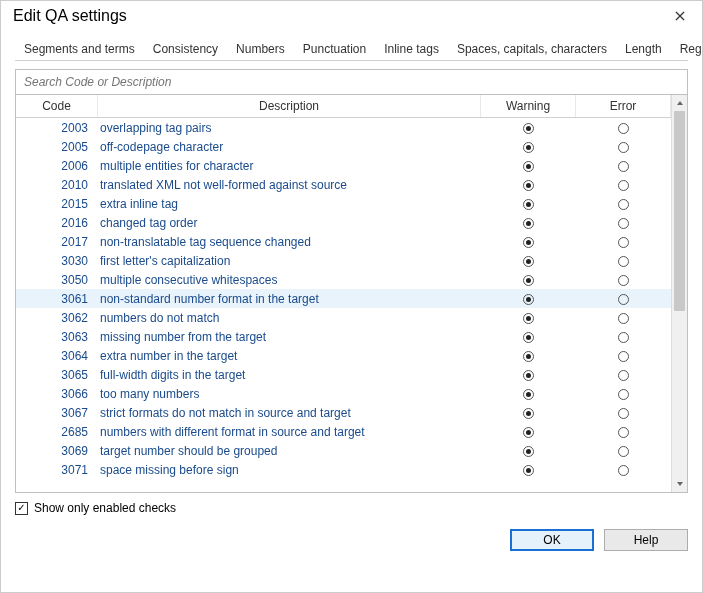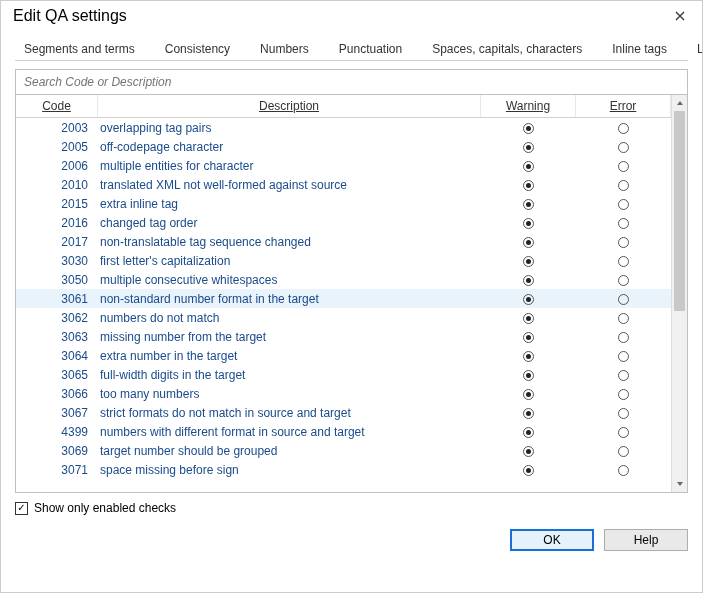--- a/index.html
+++ b/index.html
@@ -28,21 +28,21 @@
     align-items: center;
     justify-content: center;
     font-size: 14px;
     cursor: pointer;
   }
   .content {
     padding: 6px 14px 10px 14px;
   }
   .tabs {
     display: flex;
-    gap: 12px;
+    gap: 0;
     border-bottom: 1px solid #d0d0d0;
   }
   .tab {
     padding: 4px 8px;
     font-size: 12px;
     color: #333;
     cursor: pointer;
     border: 1px solid transparent;
     margin-bottom: -1px;
     white-space: nowrap;
@@ -73,21 +73,20 @@
     display: flex;
     border-bottom: 1px solid #d0d0d0;
     background: #fff;
   }
   .th {
     padding: 4px 6px;
     text-align: center;
     font-size: 12px;
     border-right: 1px solid #e8e8e8;
     color: #333;
-    text-decoration: underline;
   }
   .col-code { width: 82px; text-align: center; }
   .col-desc { flex: 1; text-align: center; }
   .col-warn { width: 95px; }
   .col-err  { width: 95px; }
   .tbody {
     overflow: hidden;
   }
   .row {
     display: flex;
@@ -213,22 +212,22 @@
   </span>
 </div>
 
 <div class="content">
 
   <div class="tabs" id="tabs">
       <div class="tab">Segments and terms</div>
       <div class="tab">Consistency</div>
       <div class="tab">Numbers</div>
       <div class="tab">Punctuation</div>
+      <div class="tab">Inline tags</div>
       <div class="tab">Spaces, capitals, characters</div>
-      <div class="tab">Inline tags</div>
       <div class="tab">Length</div>
       <div class="tab">Regex</div>
     </div>
 
   <input class="search-box" placeholder="Search Code or Description" style="">
 
   <div class="table-wrap">
     <div class="table-inner">
       <div class="thead">
         <div class="th col-code">Code</div>
@@ -327,21 +326,21 @@
             <div class="cell-radio col-warn"><span class="radio on"></span></div>
             <div class="cell-radio col-err"><span class="radio"></span></div>
           </div>
           <div class="row">
             <div class="cell-code">3067</div>
             <div class="cell-desc">strict formats do not match in source and target</div>
             <div class="cell-radio col-warn"><span class="radio on"></span></div>
             <div class="cell-radio col-err"><span class="radio"></span></div>
           </div>
           <div class="row">
-            <div class="cell-code">4399</div>
+            <div class="cell-code">2685</div>
             <div class="cell-desc">numbers with different format in source and target</div>
             <div class="cell-radio col-warn"><span class="radio on"></span></div>
             <div class="cell-radio col-err"><span class="radio"></span></div>
           </div>
           <div class="row">
             <div class="cell-code">3069</div>
             <div class="cell-desc">target number should be grouped</div>
             <div class="cell-radio col-warn"><span class="radio on"></span></div>
             <div class="cell-radio col-err"><span class="radio"></span></div>
           </div>

